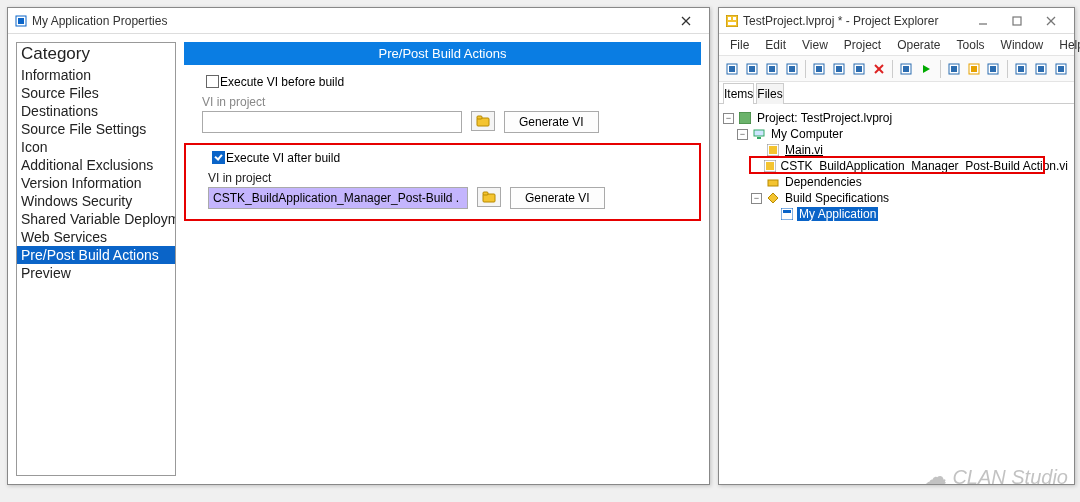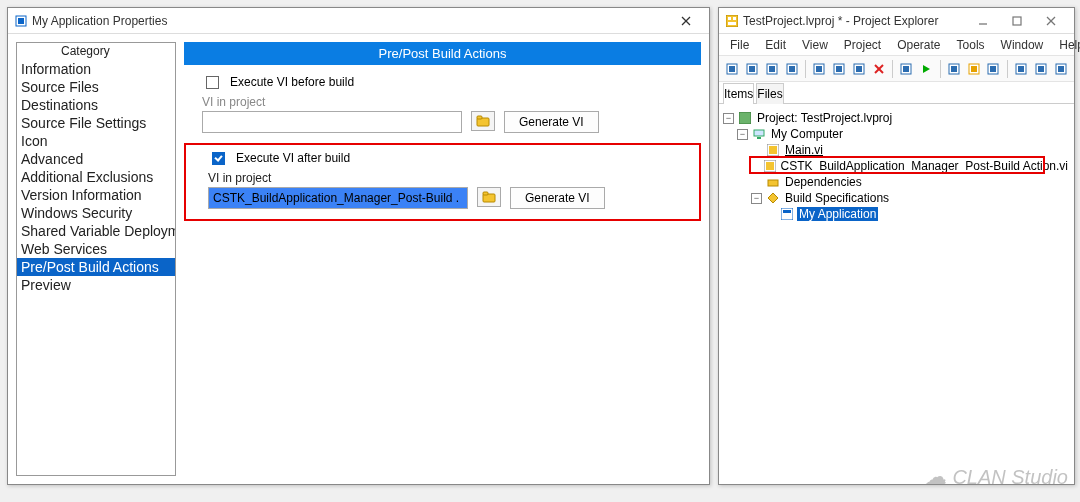--- a/index.html
+++ b/index.html
@@ -8,37 +8,37 @@
 .window { position: absolute; background: #fff; border: 1px solid #888; box-shadow: 1px 1px 4px rgba(0,0,0,0.2); display: flex; flex-direction: column; }
 .titlebar { height: 26px; display: flex; align-items: center; padding: 0 6px; border-bottom: 1px solid #ddd; }
 .titlebar .ico { width: 14px; height: 14px; margin-right: 4px; display: inline-flex; align-items: center; justify-content: center; }
 .titlebar .title { flex: 1; font-size: 12px; color: #333; }
 .titlebar .winbtn { width: 34px; height: 22px; display: inline-flex; align-items: center; justify-content: center; color: #333; }
 
 
 #props { left: 7px; top: 7px; width: 703px; height: 478px; }
 #props .content { flex: 1; display: flex; padding: 8px; gap: 8px; }
 .catlist { width: 160px; border: 1px solid #999; background: #fff; overflow: hidden; }
-.catlist .hdr { padding: 1px 4px; font-size: 12px; color: #222; border-bottom: 1px solid transparent; margin-left: 40px; }
+.catlist .hdr { padding: 1px 4px; font-size: 17px; color: #222; border-bottom: 1px solid transparent; }
 .catlist .item { padding: 1px 4px; font-size: 14px; color: #222; cursor: default; white-space: nowrap; }
 .catlist .item.sel { background: #0a64c8; color: #fff; }
 
 .main { flex: 1; display: flex; flex-direction: column; }
 .banner { background: #0a7de3; color: #fff; text-align: center; font-size: 13px; padding: 4px 0; margin-bottom: 10px; }
 
 .section { margin-bottom: 8px; padding-left: 2px; }
-.chkrow { display: flex; align-items: center; gap: 11px; margin-bottom: 6px; padding-left: 20px; }
+.chkrow { display: flex; align-items: flex-start; gap: 1px; margin-bottom: 6px; padding-left: 20px; }
 .chk { width: 13px; height: 13px; border: 1px solid #666; background: #fff; display: inline-flex; align-items: center; justify-content: center; }
 .chk.on { background: #0a64c8; border-color: #0a64c8; }
 .chk.on::after { content: ""; width: 5px; height: 3px; border-left: 2px solid #fff; border-bottom: 2px solid #fff; transform: rotate(-50deg); margin-top: -2px; }
 .subgrp { margin-left: 16px; }
 .lbl { color: #888; font-size: 12px; margin-bottom: 2px; }
 .lbl.active { color: #222; }
 .row { display: flex; align-items: flex-start; gap: 9px; }
-.txtbox { height: 22px; border: 1px solid #aaa; background: #3b82f6; padding: 0 4px; font-size: 12px; width: 260px; display: flex; align-items: center; overflow: hidden; white-space: nowrap; }
+.txtbox { height: 22px; border: 1px solid #aaa; background: #c4b5fd; padding: 0 4px; font-size: 12px; width: 260px; display: flex; align-items: center; overflow: hidden; white-space: nowrap; }
 .txtbox.dis { background: #fff; color: #888; }
 .iconbtn { width: 24px; height: 20px; border: 1px solid #aaa; background: #f5f5f5; display: inline-flex; align-items: center; justify-content: center; }
 .genbtn { height: 22px; padding: 0 14px; border: 1px solid #aaa; background: #fdfdfd; font-size: 12px; }
 
 .redbox { border: 2px solid #e60000; padding: 6px 8px 10px 6px; margin-top: 2px; }
 
 .btnbar { height: 34px; display: flex; align-items: center; justify-content: flex-end; gap: 8px; padding: 0 10px 6px 0; }
 .dlgbtn { width: 70px; height: 22px; border: 1px solid #aaa; background: #fdfdfd; font-size: 12px; }
 
 
@@ -86,21 +86,20 @@
 
   <div class="content">
     <div class="catlist">
       <div class="hdr">Category</div>
       <div id="catitems">
           <div class="item">Information</div>
           <div class="item">Source Files</div>
           <div class="item">Destinations</div>
           <div class="item">Source File Settings</div>
           <div class="item">Icon</div>
-          <div class="item">Advanced</div>
           <div class="item">Additional Exclusions</div>
           <div class="item">Version Information</div>
           <div class="item">Windows Security</div>
           <div class="item">Shared Variable Deployment</div>
           <div class="item">Web Services</div>
           <div class="item sel">Pre/Post Build Actions</div>
           <div class="item">Preview</div>
         </div>
     </div>
 

